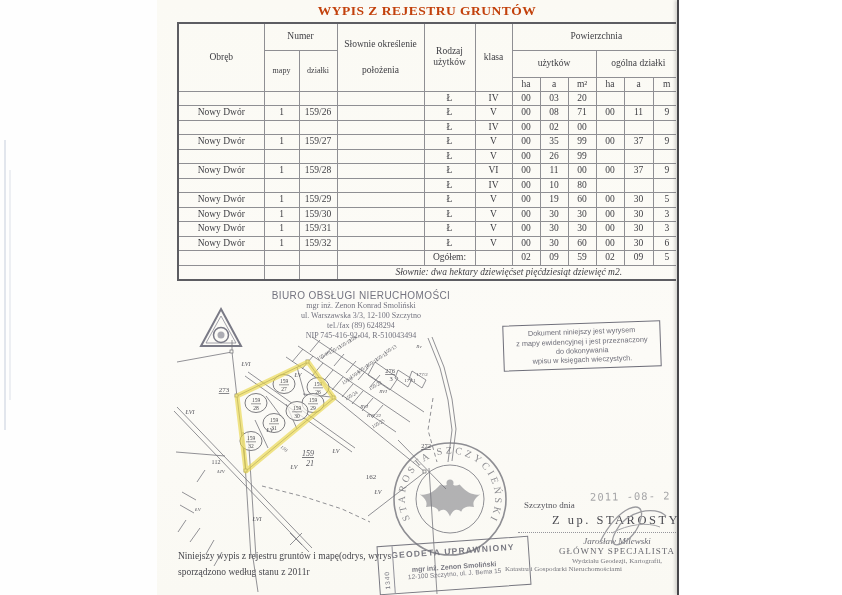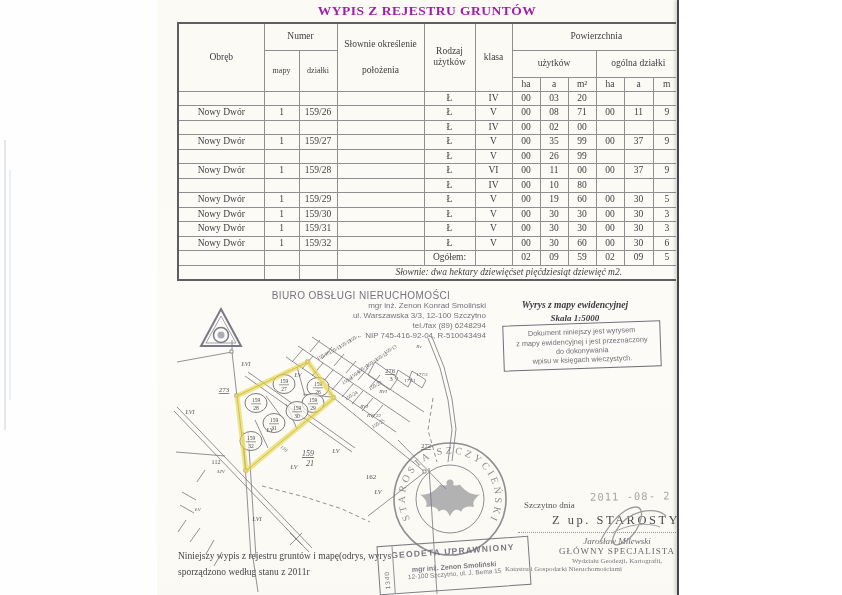--- a/index.html
+++ b/index.html
@@ -5,38 +5,38 @@
   html,body{margin:0;padding:0;background:#ffffff;}
   #page{position:relative;width:842px;height:595px;background:#fefefe;overflow:hidden;
         font-family:"Liberation Serif",serif;color:#3d3d42;}
   .abs{position:absolute;}
   
   #paper{left:157px;top:0;width:521px;height:595px;background:linear-gradient(180deg,#fbfaf4,#fcfbf7 60%,#faf9f3);}
   #scan-right{left:677px;top:0;width:165px;height:595px;background:#ffffff;border-left:2.5px solid #47474b;box-shadow:-2px 0 3px rgba(90,90,90,.25);z-index:10;}
   .edge-artifact{top:140px;width:2px;height:290px;background:#dbe0e8;opacity:.8;z-index:1;}
 
   
-  #title{left:177px;top:3px;width:500px;text-align:center;font-weight:bold;font-size:13.5px;letter-spacing:.5px;color:#a21caf;z-index:2;}
+  #title{left:177px;top:3px;width:500px;text-align:center;font-weight:bold;font-size:13.5px;letter-spacing:.5px;color:#c2410c;z-index:2;}
 
   
   #tablewrap{left:177px;top:22px;width:499px;overflow:hidden;z-index:2;}
   table{border-collapse:collapse;table-layout:fixed;width:503px;border:2px solid #5d5d62;}
   td,th{border:1px solid #8f8f93;padding:0;text-align:center;font-weight:normal;
         font-size:9.5px;line-height:11px;color:#3d3d42;overflow:hidden;white-space:nowrap;}
   tr.h1{height:27px;} tr.h2{height:27px;} tr.h3{height:14px;}
   tr.dr{height:14.5px;}
   th.two{line-height:26px;}
   td.it{font-style:italic;}
 
   
   .stampink{color:#73737f;}
   #bon{left:196px;top:290px;width:290px;z-index:2;}
   #bon .l{text-align:center;}
   #bon .l1{font-family:"Liberation Sans",sans-serif;font-weight:normal;font-size:10px;letter-spacing:.4px;}
-  #bon .ls{font-family:Liberation Sans, sans-serif;font-size:8px;line-height:10px;text-align:right;}
+  #bon .ls{font-family:Liberation Serif, serif;font-size:8px;line-height:10px;}
   #bon-logo{left:198px;top:306px;z-index:3;}
   #bon-text{margin-left:40px;}
 
   #wyrys{left:495px;top:300px;width:160px;text-align:center;z-index:2;color:#3a3a40;}
   #wyrys .w1{font-weight:bold;font-style:italic;font-size:9.5px;}
   #wyrys .w2{font-weight:bold;font-style:italic;font-size:9px;margin-top:3px;}
 
   #dokbox{left:503px;top:323px;width:156px;height:44px;border:1.5px solid #6f6f7a;transform:rotate(-2deg);
           z-index:2;display:flex;flex-direction:column;justify-content:center;}
   #dokbox .d{font-family:"Liberation Sans",sans-serif;font-size:7.3px;line-height:9.3px;text-align:center;color:#6f6f7a;}
@@ -317,24 +317,20 @@
   <div class="abs stampink" id="bon">
     <div id="bon-text">
       <div class="l l1">BIURO OBSŁUGI NIERUCHOMOŚCI</div>
       <div class="l ls">mgr inż. Zenon Konrad Smoliński</div>
       <div class="l ls">ul. Warszawska 3/3, 12-100 Szczytno</div>
       <div class="l ls">tel./fax (89) 6248294</div>
       <div class="l ls">NIP 745-416-92-04, R-510043494</div>
     </div>
   </div>
 
-  <div class="abs" id="wyrys">
-    <div class="w1">Wyrys z mapy ewidencyjnej</div>
-    <div class="w2">Skala 1:5000</div>
-  </div>
 
   <div class="abs" id="dokbox">
     <div class="d">Dokument niniejszy jest wyrysem</div>
     <div class="d">z mapy ewidencyjnej i jest przeznaczony</div>
     <div class="d">do dokonywania</div>
     <div class="d">wpisu w księgach wieczystych.</div>
   </div>
 
   <svg class="abs" id="map" viewBox="160 336 400 259">
     <g>

